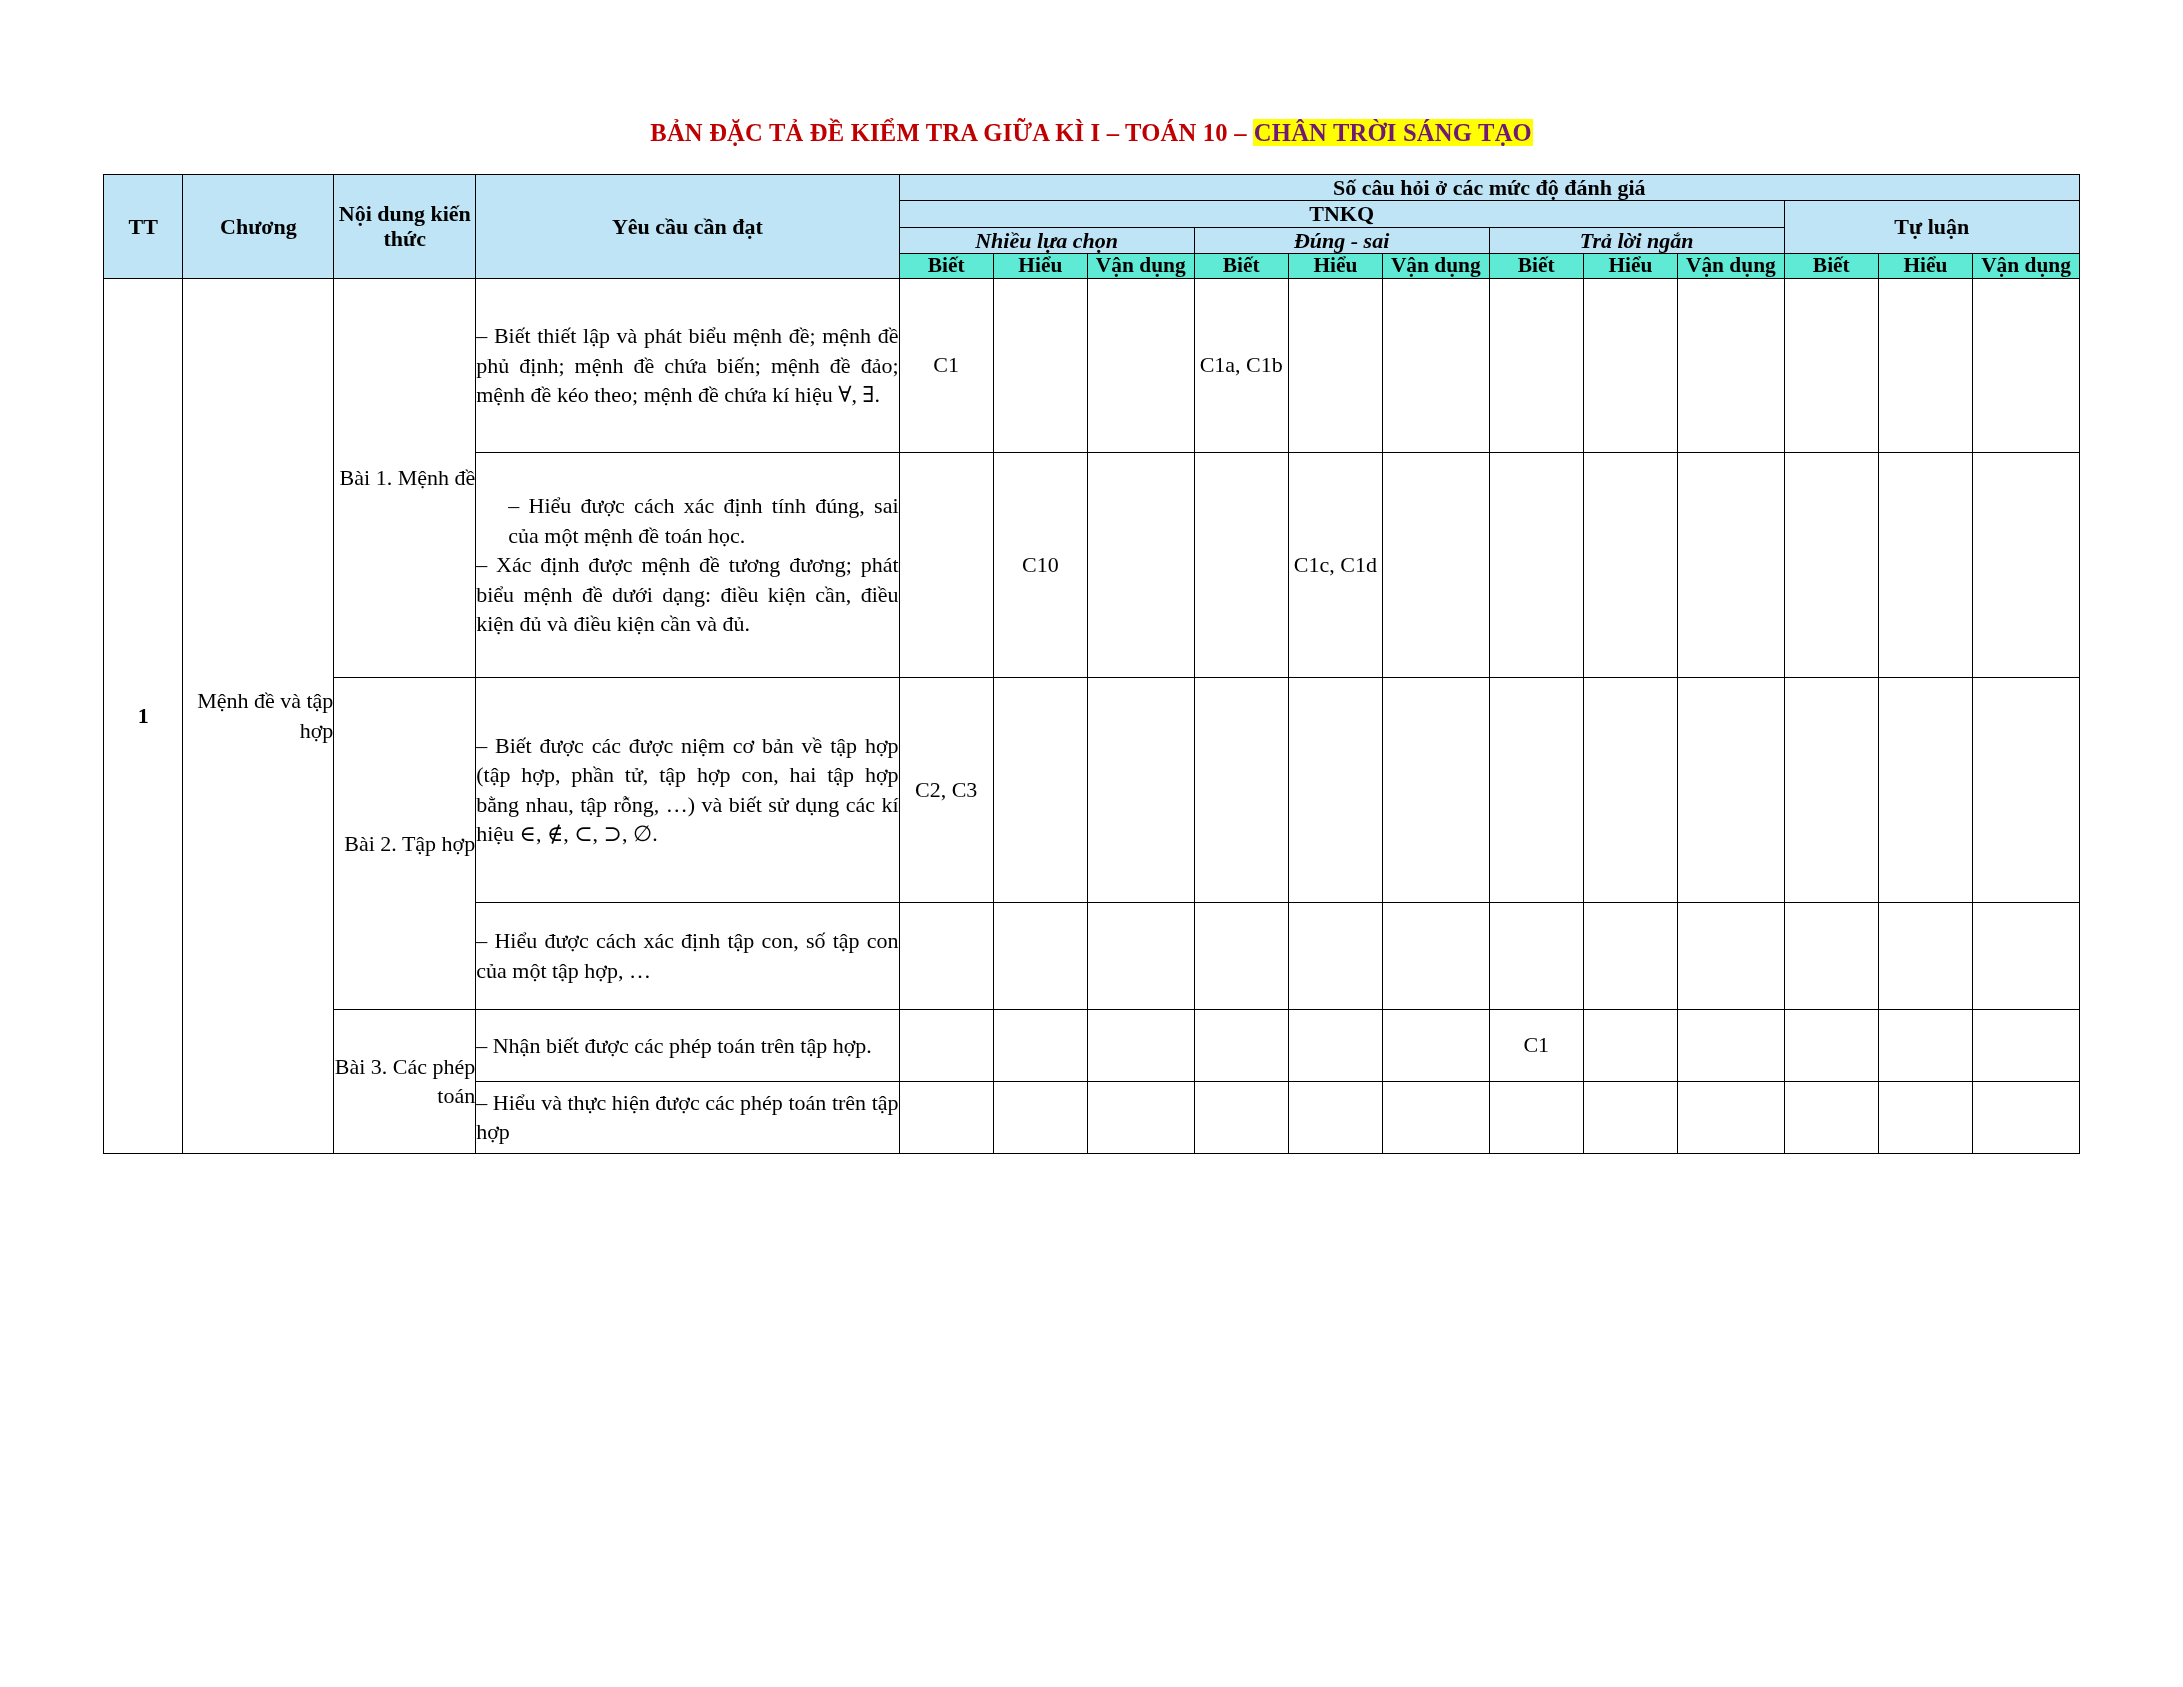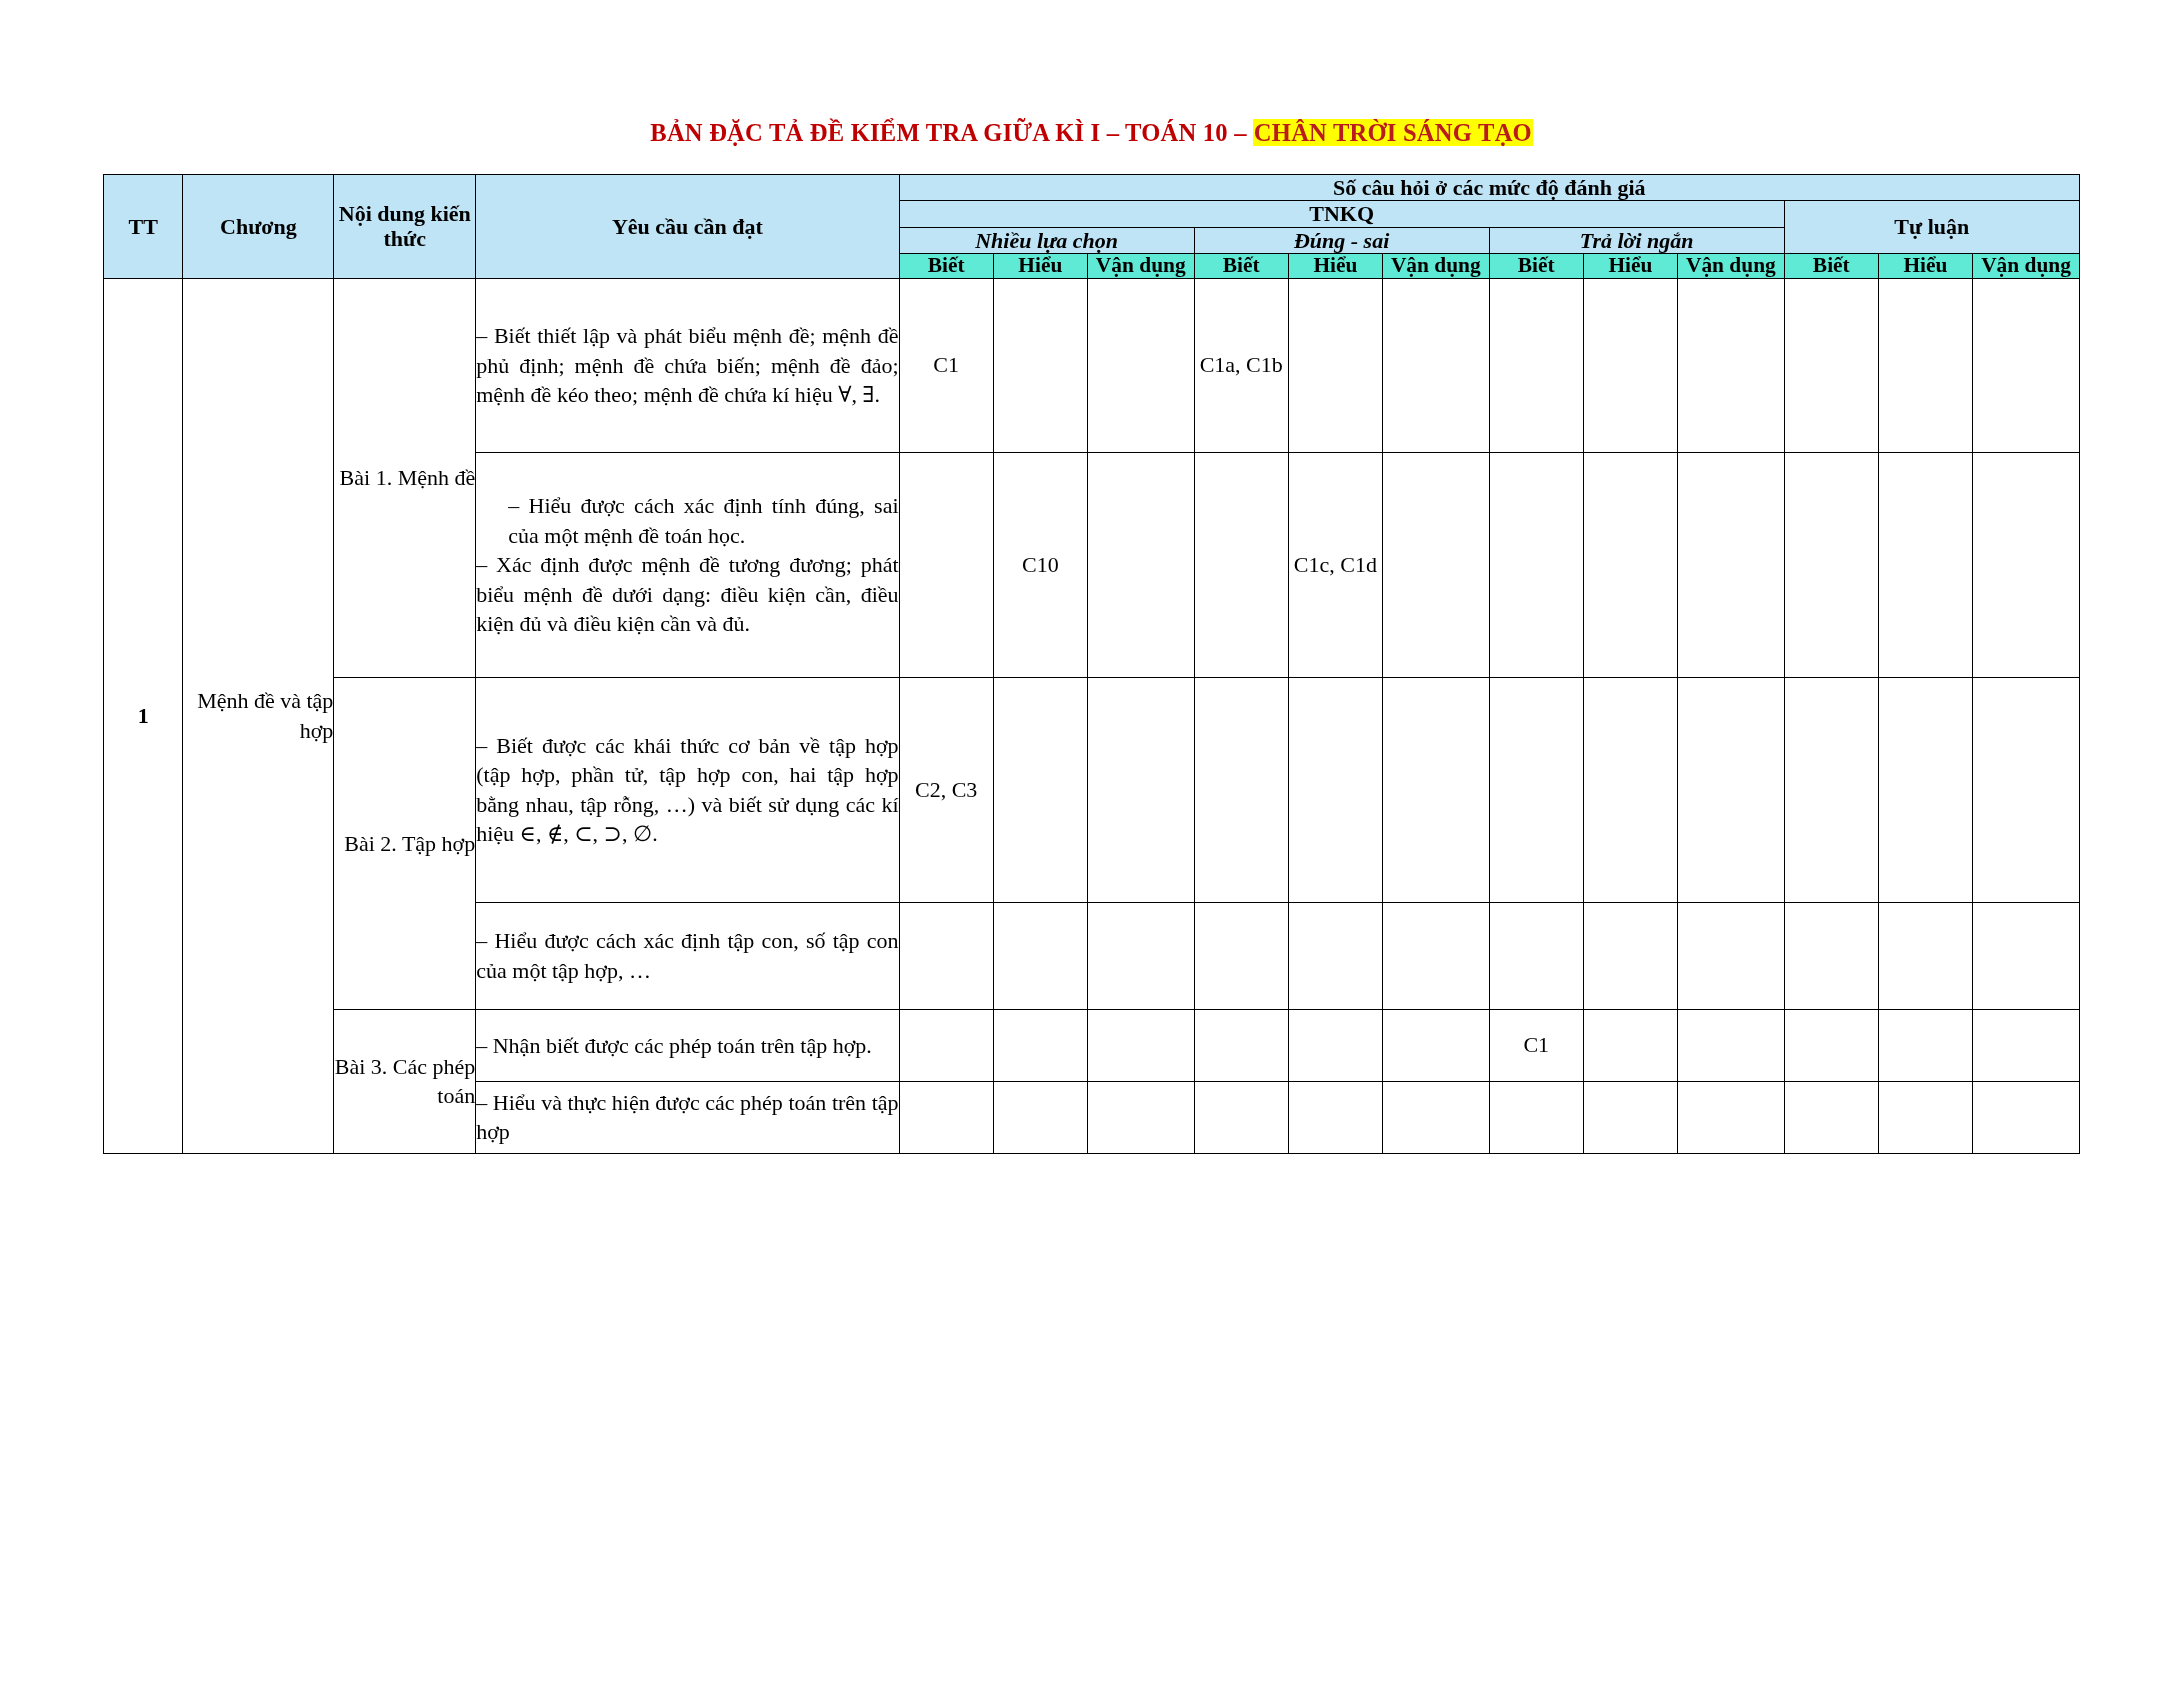--- a/index.html
+++ b/index.html
@@ -23,21 +23,21 @@
   .doc-title {
     text-align: center;
     font-weight: bold;
     font-size: 24.6px;
     color: #c00000;
     margin: 24px 0 27px 0;
     letter-spacing: 0.2px;
   }
   .doc-title .hl {
     background: #ffff00;
-    color: #b91c1c;
+    color: #701a75;
     padding: 0 0.8px;
   }
   table.spec {
     border-collapse: collapse;
     table-layout: fixed;
     width: 1977px;
     margin: 0 auto;
   }
   table.spec td, table.spec th {
     border: 1.3px solid #000000;
@@ -203,21 +203,21 @@
         <td class="code"></td>
         <td class="code"></td>
         <td class="code"></td>
         <td class="code"></td>
         <td class="code"></td>
         <td class="code"></td>
       </tr>
 
       <tr>
         <td class="noidung" rowspan="2">Bài 2. Tập hợp</td>
-        <td class="cell justify" style="height:224px">– Biết được các khái thức cơ bản về tập hợp (tập hợp, phần tử, tập hợp con, hai tập hợp bằng nhau, tập rỗng, …) và biết sử dụng các kí hiệu ∈, ∉, ⊂, ⊃, ∅.</td>
+        <td class="cell justify" style="height:224px">– Biết được các được niệm cơ bản về tập hợp (tập hợp, phần tử, tập hợp con, hai tập hợp bằng nhau, tập rỗng, …) và biết sử dụng các kí hiệu ∈, ∉, ⊂, ⊃, ∅.</td>
         <td class="code">C2, C3</td>
         <td class="code"></td>
         <td class="code"></td>
         <td class="code"></td>
         <td class="code"></td>
         <td class="code"></td>
         <td class="code"></td>
         <td class="code"></td>
         <td class="code"></td>
         <td class="code"></td>

